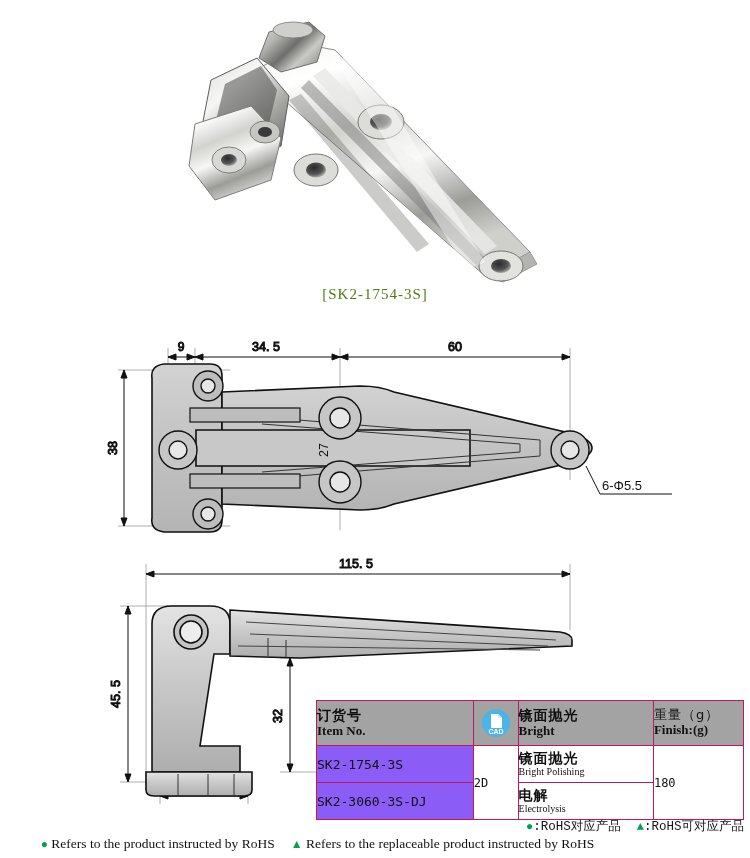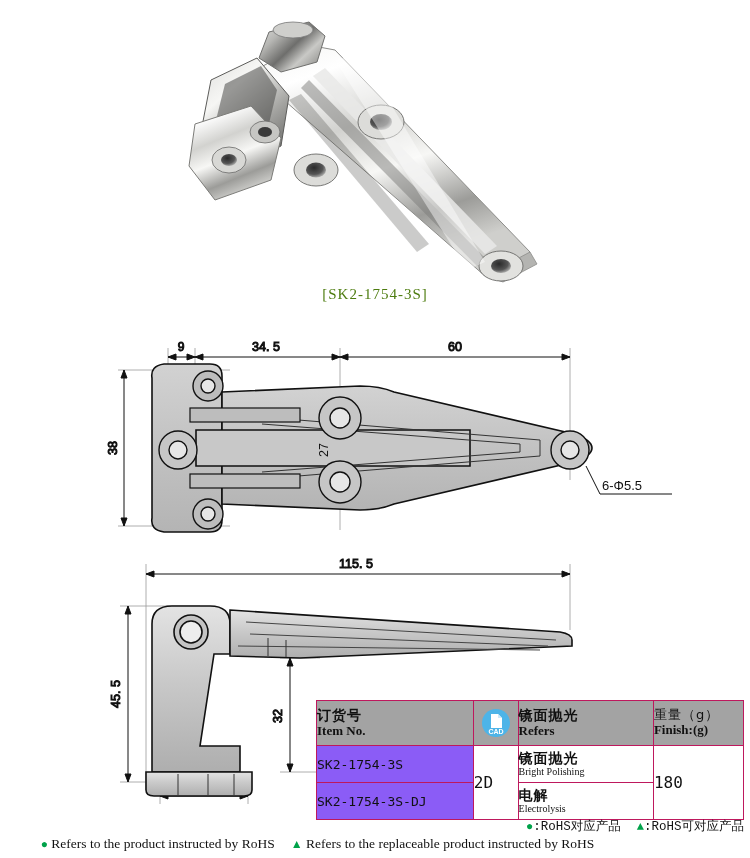--- a/index.html
+++ b/index.html
@@ -23,21 +23,21 @@
       border-collapse:collapse;}
   #spec-table td,#spec-table th{border:1px solid #be185d;text-align:left;
       vertical-align:middle;padding:0;}
   .th-cell{background:#a3a3a3;height:44px;}
   .cn{font-family:"DejaVu Sans",sans-serif;font-size:14px;font-weight:bold;line-height:1.15;letter-spacing:1px;}
   .cn-sm{font-family:"DejaVu Sans",sans-serif;font-size:13px;font-weight:normal;line-height:1.15;letter-spacing:1px;}
   .en{font-family:"Liberation Serif",serif;font-size:13px;line-height:1.15;}
   .en-b{font-family:Liberation Serif, serif;font-size:10px;line-height:1.15;}
   .item-cell{background:#8b5cf6;font-family:"DejaVu Sans Mono",monospace;
       font-size:13px;height:36px;letter-spacing:0px;}
-  .mono{font-family:"DejaVu Sans Mono",monospace;font-size:16px;}
+  .mono{font-family:"DejaVu Sans Mono",monospace;font-size:12px;}
   .cad-wrap{width:100%;display:flex;align-items:center;justify-content:center;}
 
   
   #footer-cn{position:absolute;right:6px;top:818px;font-family:Liberation Mono, monospace;
       font-size:12.5px;white-space:nowrap;}
   #footer-en{position:absolute;left:0px;top:836px;width:635px;text-align:center;
       font-family:"Liberation Serif",serif;font-size:13.5px;white-space:nowrap;}
   .mk-circle{color:#00a24a;font-size:12px;vertical-align:middle;}
   .mk-tri{color:#00a24a;font-size:12px;vertical-align:middle;}
   .gap{display:inline-block;width:16px;}
@@ -300,40 +300,40 @@
         <svg width="30" height="30" viewBox="0 0 30 30">
           <circle cx="15" cy="15" r="14" fill="#4db4e8"></circle>
           <path d="M10 6 h7 l4 4 v10 h-11 z" fill="#ffffff"></path>
           <path d="M17 6 v4 h4 z" fill="#cfe9f8"></path>
           <text x="15" y="26" font-family="Liberation Sans, sans-serif" font-size="7" fill="#ffffff" text-anchor="middle" font-weight="bold">CAD</text>
         </svg>
       </div>
     </th>
     <th class="th-cell" style="width:136px">
       <div class="cn">镜面抛光</div>
-      <div class="en">Refers</div>
+      <div class="en">Bright</div>
     </th>
     <th class="th-cell" style="width:90px">
       <div class="cn-sm">重量（g）</div>
       <div class="en">Finish:(g)</div>
     </th>
   </tr>
 
   <tr>
     <td class="item-cell">SK2-1754-3S</td>
     <td rowspan="2" class="mono">2D</td>
     <td style="height:36px">
       <div class="cn">镜面抛光</div>
       <div class="en-b">Bright  Polishing</div>
     </td>
     <td rowspan="2" class="mono">180</td>
   </tr>
 
   <tr>
-    <td class="item-cell">SK2-1754-3S-DJ</td>
+    <td class="item-cell">SK2-3060-3S-DJ</td>
     <td style="height:36px">
       <div class="cn">电解</div>
       <div class="en-b">Electrolysis</div>
     </td>
   </tr>
 </tbody>
   </table>
 
 <div id="footer-cn" class="nosel">
   <span class="mk-circle">●</span><span>:RoHS对应产品</span><span class="gap"></span><span class="mk-tri">▲</span><span>:RoHS可对应产品</span>

